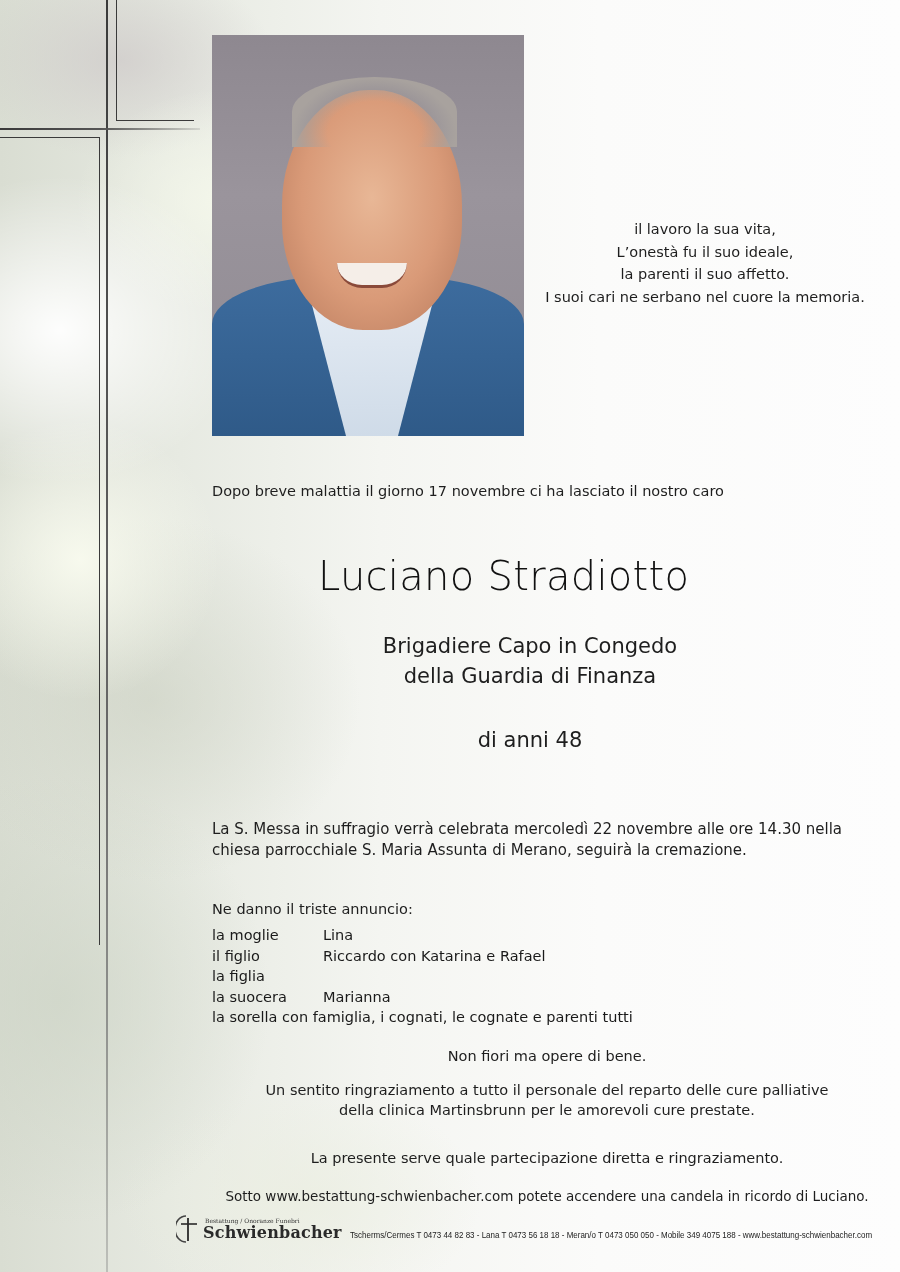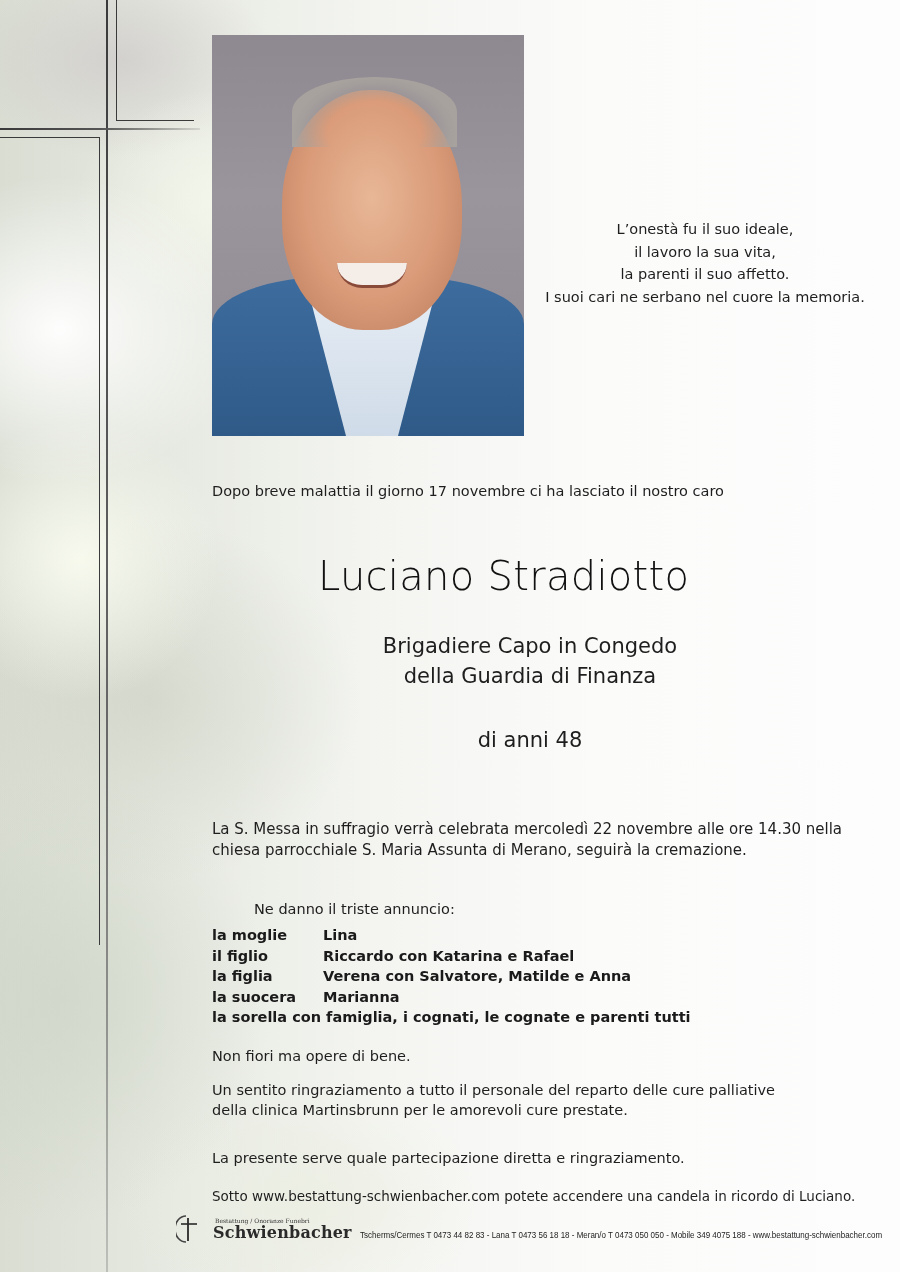--- a/index.html
+++ b/index.html
@@ -25,32 +25,32 @@
   .photo .smile { position:absolute; left:125px; top:228px; width:70px; height:22px; border-radius:0 0 40px 40px; background:#f5eee8; border-bottom:3px solid #8a4a3a; }
   .txt { position:absolute; white-space:nowrap; font-family:"DejaVu Sans", sans-serif; color:#1e1e1e; }
   .quote { left:520px; top:218px; width:370px; text-align:center; font-size:14.5px; line-height:22.5px; }
   .quote div { white-space:nowrap; }
   .intro { left:212px; top:483px; font-size:14.5px; }
   .name { left:318px; top:553px; font-size:40px; letter-spacing:0.3px; color:#111; font-weight:300; }
   .title { left:320px; top:631px; width:420px; text-align:center; font-size:21px; line-height:30px; }
   .age { left:320px; top:728px; width:420px; text-align:center; font-size:21px; }
   .mass { left:212px; top:797px; font-size:15px; line-height:21px;margin-top:22px; }
   .place { left:212px; top:857px; font-size:14.5px; }
-  .announce { left:212px; top:901px; font-size:14.5px;margin-left:42px; }
-  .family { position:absolute; left:212px; top:925px; font-size:14.5px; line-height:20.5px;font-weight:bold; }
+  .announce { left:212px; top:901px; font-size:14.5px; }
+  .family { position:absolute; left:212px; top:925px; font-size:14.5px; line-height:20.5px; }
   .family .row { display:flex; white-space:nowrap; }
   .family .rel { width:111px; }
-  .center { left:212px; width:670px; text-align:left; font-size:14.5px; line-height:20px; }
+  .center { left:212px; width:670px; text-align:center; font-size:14.5px; line-height:20px; }
   .nofl { top:1046px; }
   .thanks { top:1068px;margin-top:12px; }
   .part { top:1148px; }
   .online { top:1186px; font-size:13.5px; }
   .footer { position:absolute; left:176px; top:1214px; display:flex; align-items:center; }
   .logo-icon { width:22px; height:30px; position:relative; }
-  .logo-text { display:flex; flex-direction:column; margin-left:15px; font-family:"DejaVu Serif", serif; }
+  .logo-text { display:flex; flex-direction:column; margin-left:5px; font-family:"DejaVu Serif", serif; }
   .logo-small { font-size:6px; color:#333; line-height:7px; margin-left:2px; }
   .logo-big { font-size:16px; font-weight:bold; color:#2a2a2a; line-height:18px; letter-spacing:0.2px; }
   .contacts { margin-left:8px; margin-top:12px; font-family:"Liberation Sans", sans-serif; font-size:8.6px; color:#222; white-space:nowrap; transform:scaleX(0.93); transform-origin:left center; }
 </style>
 </head>
 <body>
 
 <div class="page">
 
   <div class="deco" style="left:106px;top:0;width:2px;height:1272px;background:linear-gradient(180deg,#3a3a3a 0%,#6a6a6a 60%,rgba(120,120,120,0.35) 100%);"></div>
@@ -62,22 +62,22 @@
 
   <div class="photo" title="Portrait of Luciano Stradiotto">
     <div class="sweater"></div>
     <div class="collar"></div>
     <div class="face"></div>
     <div class="hair"></div>
     <div class="smile"></div>
   </div>
 
   <div class="txt quote">
+    <div>il lavoro la sua vita,</div>
     <div>L’onestà fu il suo ideale,</div>
-    <div>il lavoro la sua vita,</div>
     <div>la parenti il suo affetto.</div>
     <div>I suoi cari ne serbano nel cuore la memoria.</div>
   </div>
 
   <div class="txt intro">Dopo breve malattia il giorno 17 novembre ci ha lasciato il nostro caro</div>
 
   <div class="txt title">
     <div>Brigadiere Capo in Congedo</div>
     <div>della Guardia di Finanza</div>
   </div>
@@ -98,21 +98,20 @@
     <div class="row">
       <span class="rel">la moglie</span>
       <span>Lina</span>
     </div>
     <div class="row">
       <span class="rel">il figlio</span>
       <span>Riccardo con Katarina e Rafael</span>
     </div>
     <div class="row">
       <span class="rel">la figlia</span>
-      <span>Verena con Salvatore, Matilde e Anna</span>
     </div>
     <div class="row">
       <span class="rel">la suocera</span>
       <span>Marianna</span>
     </div>
     <div class="row">la sorella con famiglia, i cognati, le cognate e parenti tutti</div>
   </div>
 
   <div class="txt center nofl">Non fiori ma opere di bene.</div>
 

